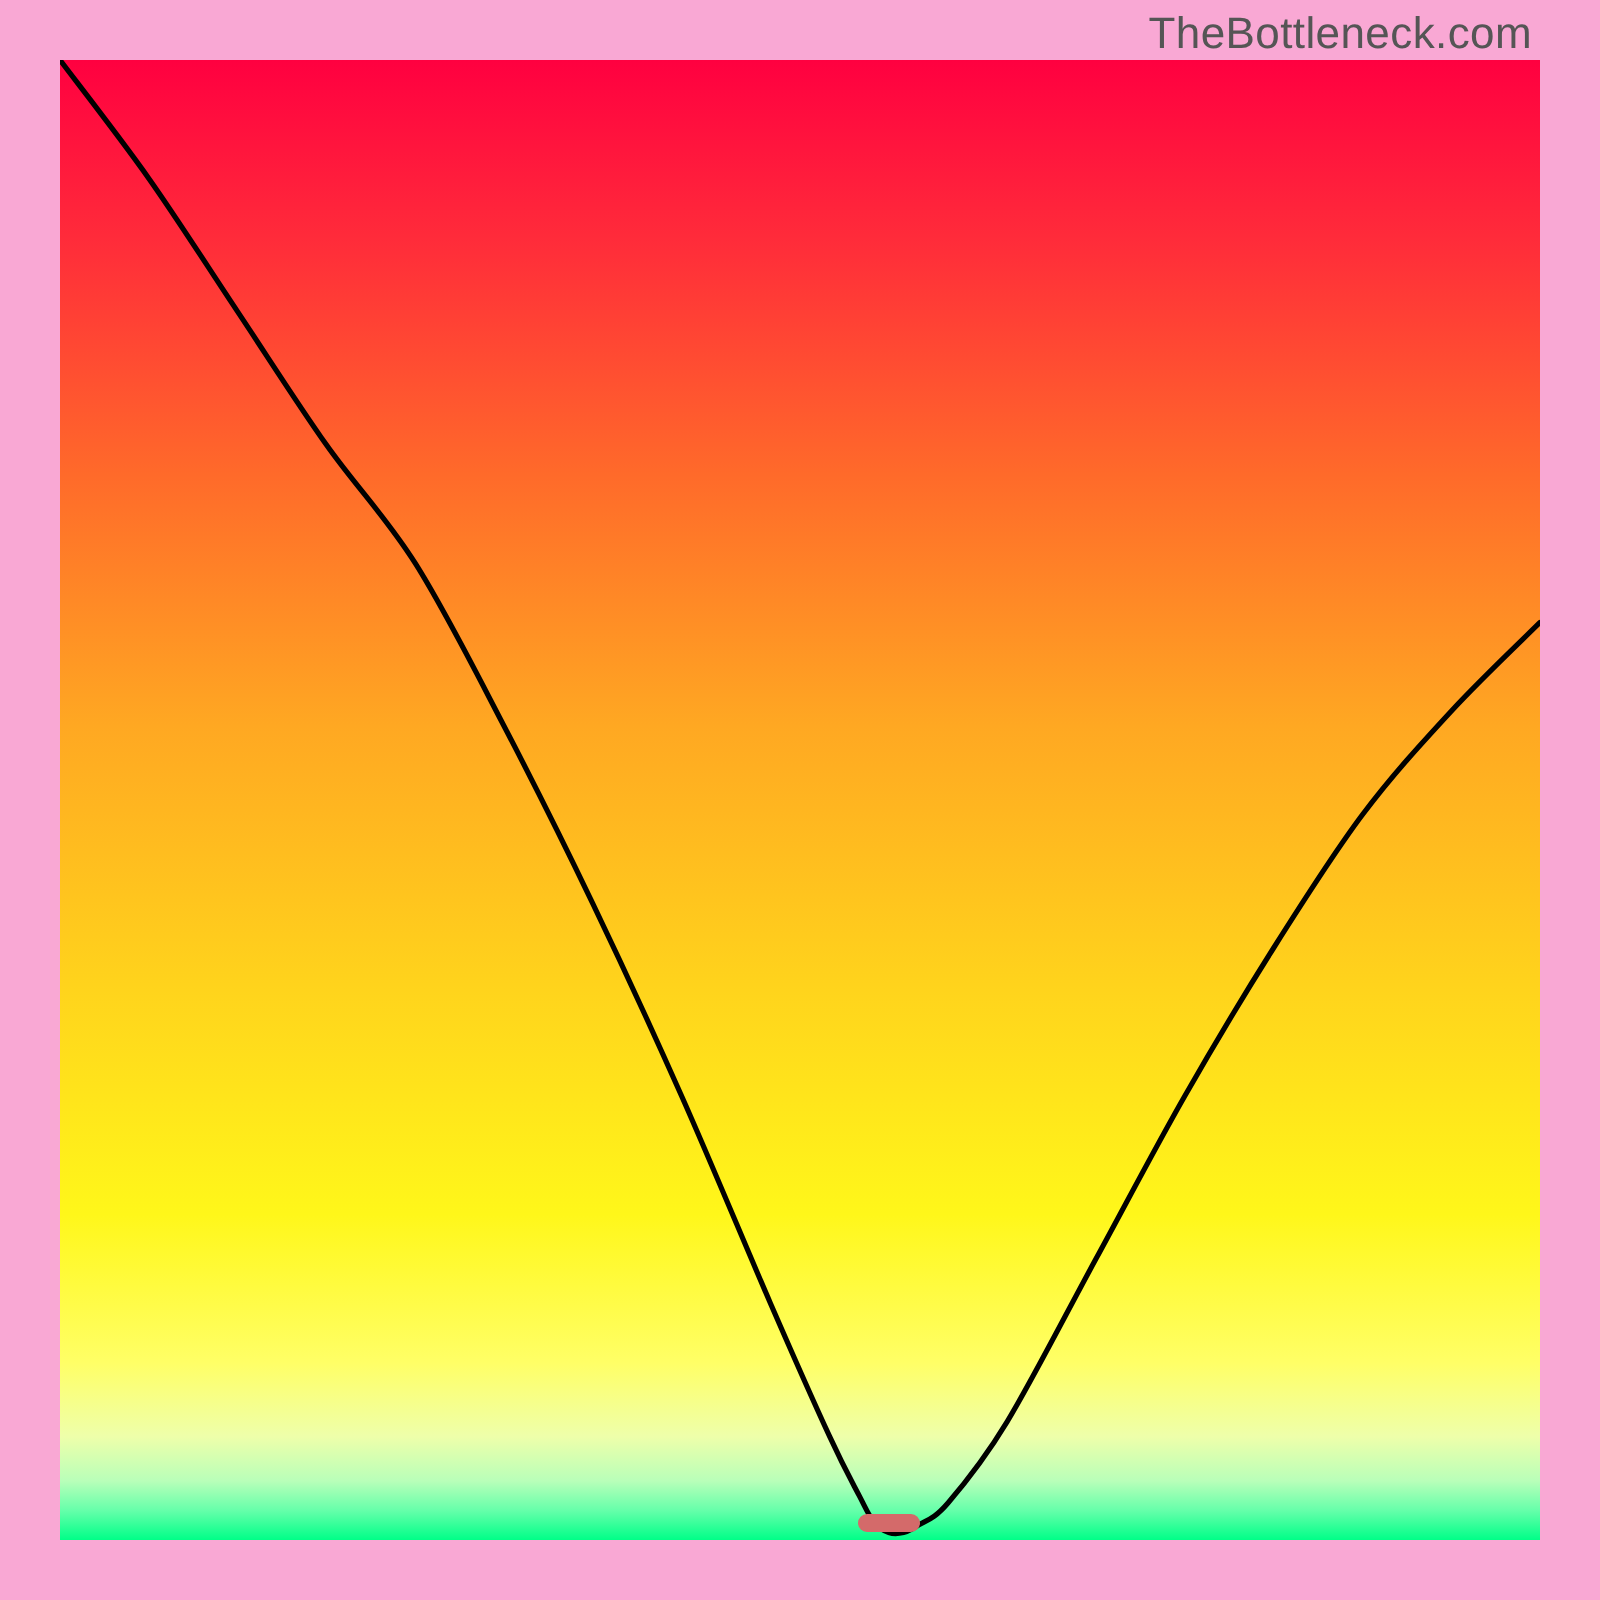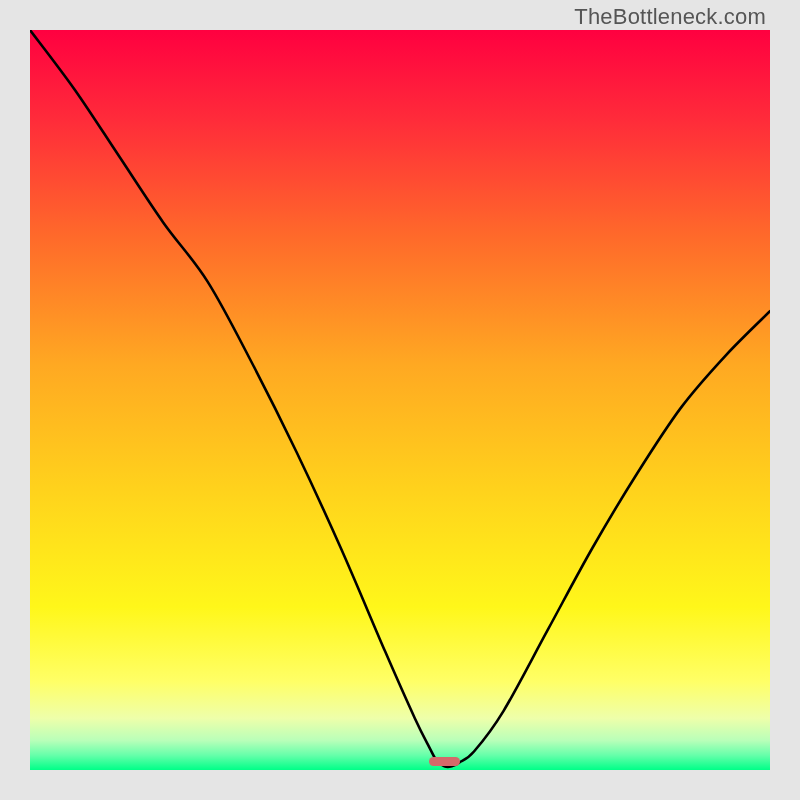--- a/index.html
+++ b/index.html
@@ -10,21 +10,21 @@
     background: #000;
     overflow: hidden;
     font-family: Arial, Helvetica, sans-serif;
   }
   .frame {
     position: absolute;
     left: 0;
     top: 0;
     width: 800px;
     height: 800px;
-    background: #e5e5e5;
+    background: #f9a8d4;
   }
   .plot-area {
     position: absolute;
     left: 30px;
     top: 30px;
     width: 740px;
     height: 740px;
     overflow: hidden;
   }
   .gradient {

